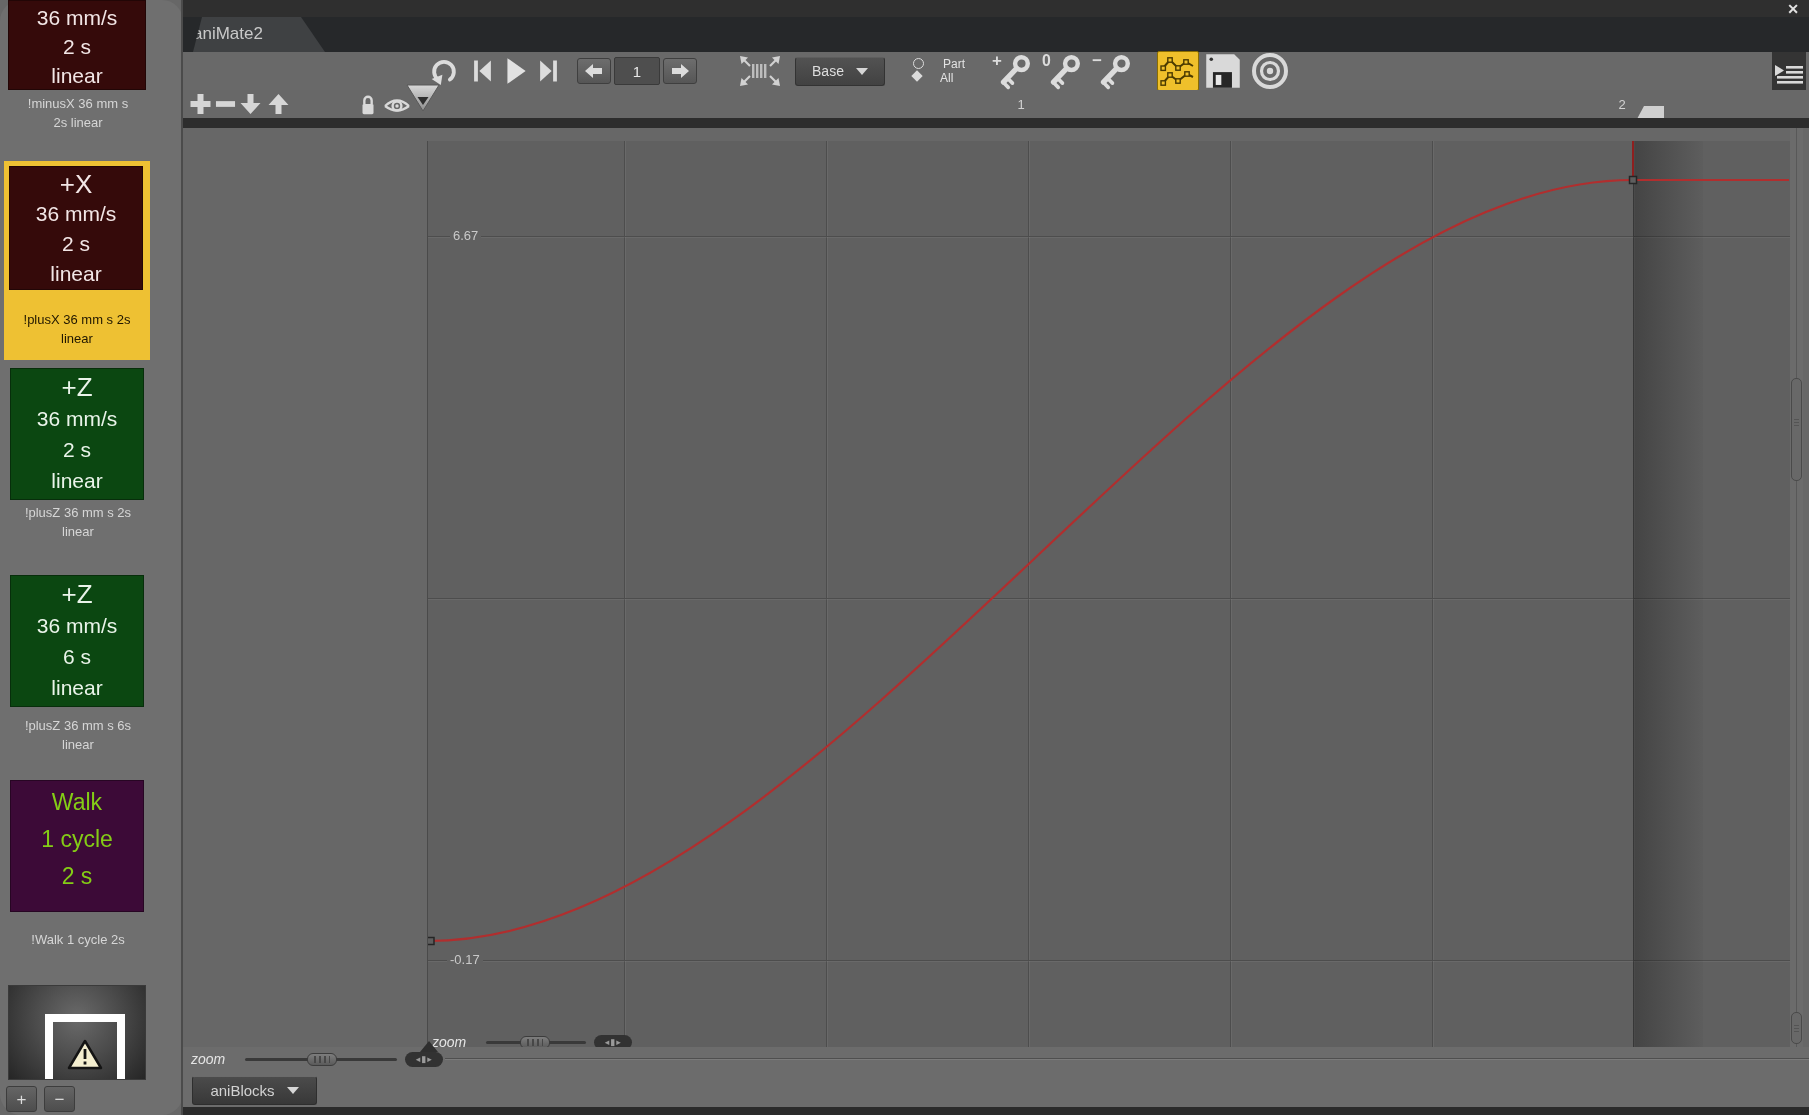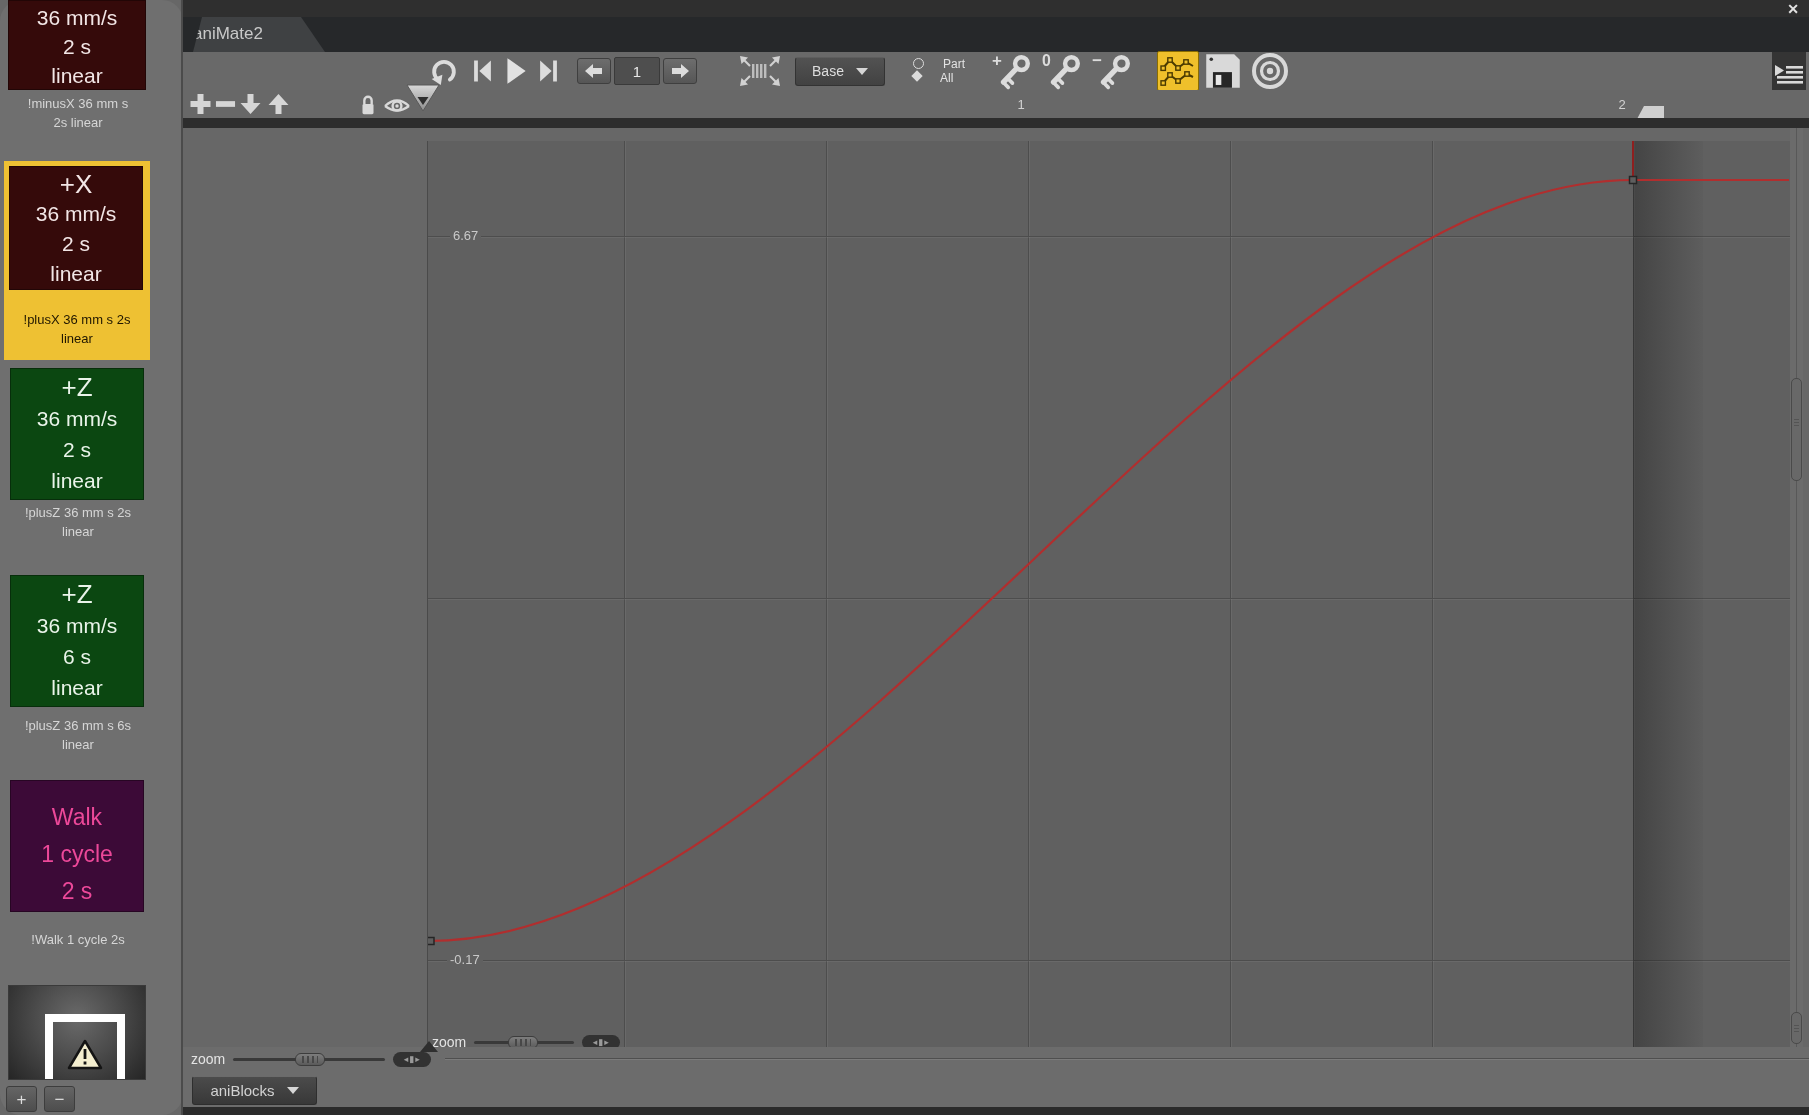--- a/index.html
+++ b/index.html
@@ -64,21 +64,21 @@
        box-sizing:border-box;color:#241c00;font-size:14px;text-align:center;line-height:22px;}
   #graph{position:absolute;left:244px;top:13px;width:1363px;height:919px;background:#606060;
        border-left:1px solid #4a4a4a;box-sizing:border-box;overflow:hidden;}
   .vline{position:absolute;top:0;width:1px;height:919px;background:#4d4d4d;box-shadow:1px 0 0 rgba(255,255,255,.06);}
   .hline{position:absolute;left:0;width:1363px;height:1px;background:#4d4d4d;box-shadow:0 1px 0 rgba(255,255,255,.06);}
   .ylab{position:absolute;color:#c9c9c9;font-size:13px;background:#606060;padding:1px 3px;}
   #band{position:absolute;left:1205px;top:0;width:70px;height:919px;
        background:linear-gradient(90deg,rgba(15,15,15,.35),rgba(15,15,15,.03));}
   #curve-svg{position:absolute;left:0;top:0;}
   .zoomctl{display:flex;align-items:center;height:18px;}
-  .zlabel{color:#e4e4e4;font-size:14px;margin-right:8px;}
+  .zlabel{color:#e4e4e4;font-size:14px;margin-right:20px;font-style:italic;}
   .ztrack{position:relative;height:3px;background:#393939;border-radius:2px;}
   .zhandle{position:absolute;top:-5px;width:30px;height:13px;background:linear-gradient(#7d7d7d,#5a5a5a);
        border:1px solid #3c3c3c;border-radius:6px;box-sizing:border-box;}
   .zhandle::after{content:"";position:absolute;left:6px;top:2px;right:6px;bottom:2px;
        background:repeating-linear-gradient(90deg,#474747 0 2px,transparent 2px 5px);}
   .zpill{width:38px;height:15px;background:#323232;border-radius:8px;margin-left:8px;color:#9a9a9a;
        font-size:9px;line-height:14px;text-align:center;letter-spacing:1px;}
   #graph-zoom{position:absolute;left:4px;top:892px;}
   
   #vscroll{position:absolute;left:1607px;top:0;width:13px;height:919px;background:#6b6b6b;}
@@ -138,21 +138,21 @@
         <div class="blk-box" style="left: 10px; top: 575px; width: 134px; height: 132px; background: rgb(11, 71, 17); color: rgb(234, 244, 234); padding-top: 3px;">
           <div class="line" style="font-size: 26px; line-height: 31px;">+Z</div>
           <div class="line" style="font-size: 21px; line-height: 31px;">36 mm/s</div>
           <div class="line" style="font-size: 21px; line-height: 31px;">6 s</div>
           <div class="line" style="font-size: 21px; line-height: 31px;">linear</div>
         </div>
         <div class="blk-cap" style="top: 716px; width: 156px; color: rgb(214, 214, 214);">
           <div>!plusZ 36 mm s 6s</div>
           <div>linear</div>
         </div>
-        <div class="blk-box" style="left: 10px; top: 780px; width: 134px; height: 132px; background: rgb(60, 10, 55); color: #ec4899; padding-top: 18px;">
+        <div class="blk-box" style="left: 10px; top: 780px; width: 134px; height: 132px; background: rgb(60, 10, 55); color: #84cc16; padding-top: 3px;">
           <div class="line" style="font-size: 23px; line-height: 37px;">Walk</div>
           <div class="line" style="font-size: 23px; line-height: 37px;">1 cycle</div>
           <div class="line" style="font-size: 23px; line-height: 37px;">2 s</div>
         </div>
         <div class="blk-cap" style="top: 930px; width: 156px; color: rgb(214, 214, 214);">
           <div>!Walk 1 cycle 2s</div>
         </div>
       </div>
 
     <div class="thumb-missing">

